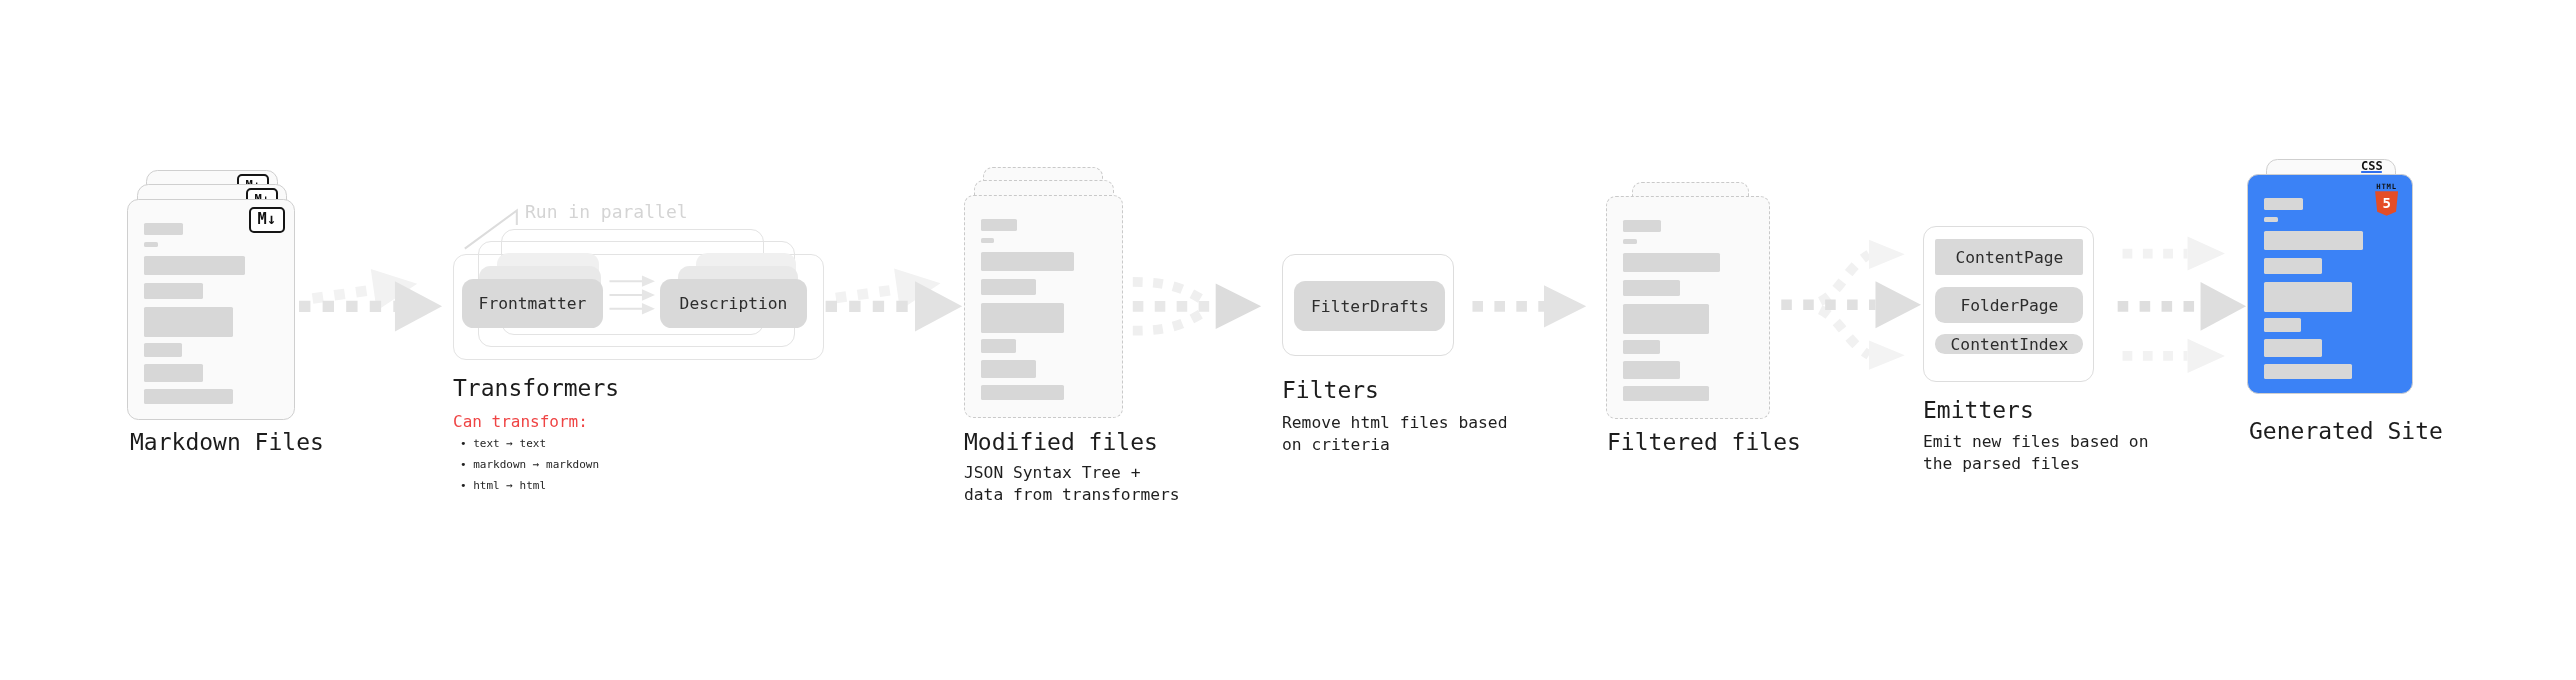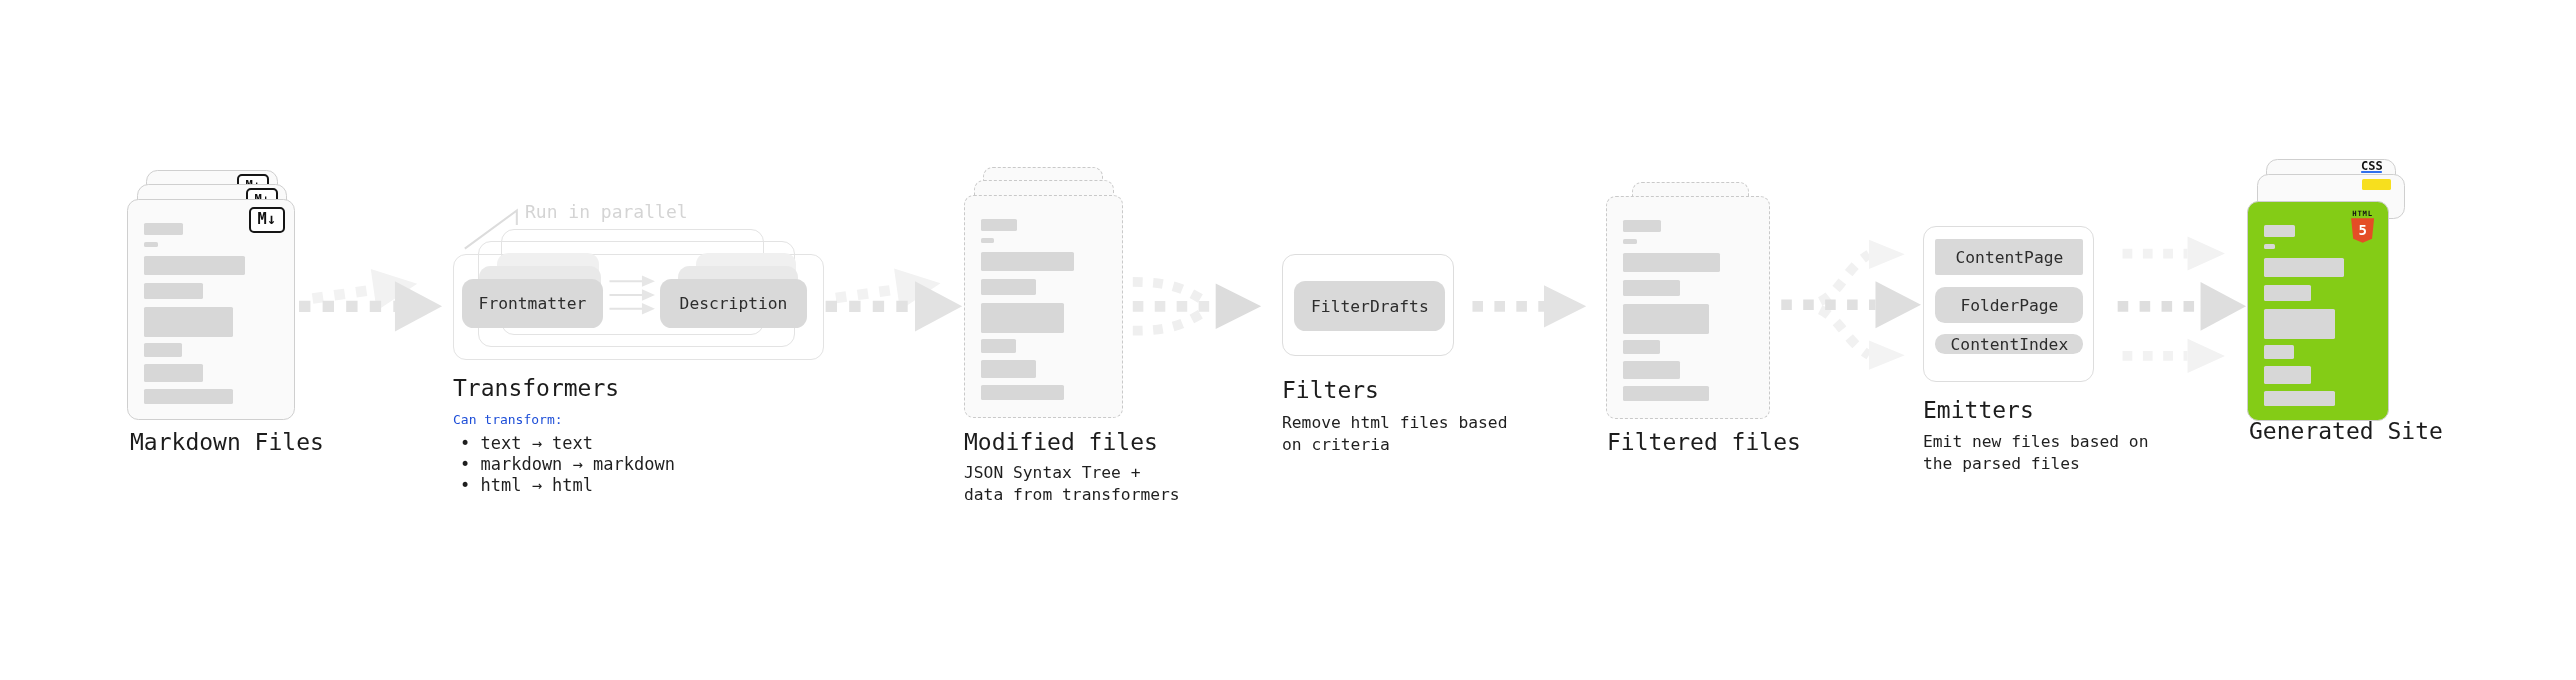--- a/index.html
+++ b/index.html
@@ -41,22 +41,22 @@
   .ghost{position:absolute;background:#e9e9e9;border-radius:11.4px;height:49px}
   .ghost.g2{background:#f0f0f0}
   .pill{position:absolute;background:#d9d9d9;border-radius:11.4px;display:flex;align-items:center;
         justify-content:center;font-size:16.3px;color:#2d2d2d}
   .panel{position:absolute;background:#ffffff;border:1.6px solid #ddd;border-radius:13px;box-sizing:border-box}
 
   
   .caption-h{position:absolute;font-size:23px;color:#1c1c1c;white-space:nowrap}
   .caption-d{position:absolute;font-size:16.3px;line-height:22px;color:#1f1f1f;white-space:pre-line}
   .annotation{position:absolute;font-size:18px;color:#d4d4d4;white-space:nowrap}
-  .note-title{position:absolute;font-size:13px;color:#1d4ed8}
-  .bullets{position:absolute;margin:0;padding:0;list-style:none;font-size:17px;line-height:21px;color:#1f1f1f}
+  .note-title{position:absolute;font-size:16px;color:#ef4444}
+  .bullets{position:absolute;margin:0;padding:0;list-style:none;font-size:11px;line-height:21px;color:#1f1f1f}
 </style>
 </head>
 <body>
 
 <div class="canvas">
 
   <svg class="arrow-layer" width="2576" height="681" viewBox="0 0 3170 838">
 
     <g>
       <g transform="rotate(-8 450 358)">
@@ -222,21 +222,21 @@
   <div>
     <div class="doc" style="left:2266px;top:159px;width:130px;height:41px;z-index:1">
       <div class="css-badge">
         <span>CSS</span>
         <div class="css-bar"></div>
       </div>
     </div>
     <div class="doc" style="left:2257px;top:174px;width:148px;height:45px;z-index:2">
       <div class="js-badge"></div>
     </div>
-    <div class="doc" style="left:2247px;top:201px;width:142px;height:220px;z-index:3;background:#84cc16">
+    <div class="doc" style="left:2247px;top:174px;width:166px;height:220px;z-index:3;background:#3b82f6">
       <div class="html5-badge">
         <div class="h5-word">HTML</div>
         <div class="h5-shield">
             <span>5</span>
           </div>
       </div>
       <div class="lines">
           <i></i>
           <i></i>
           <i></i>

